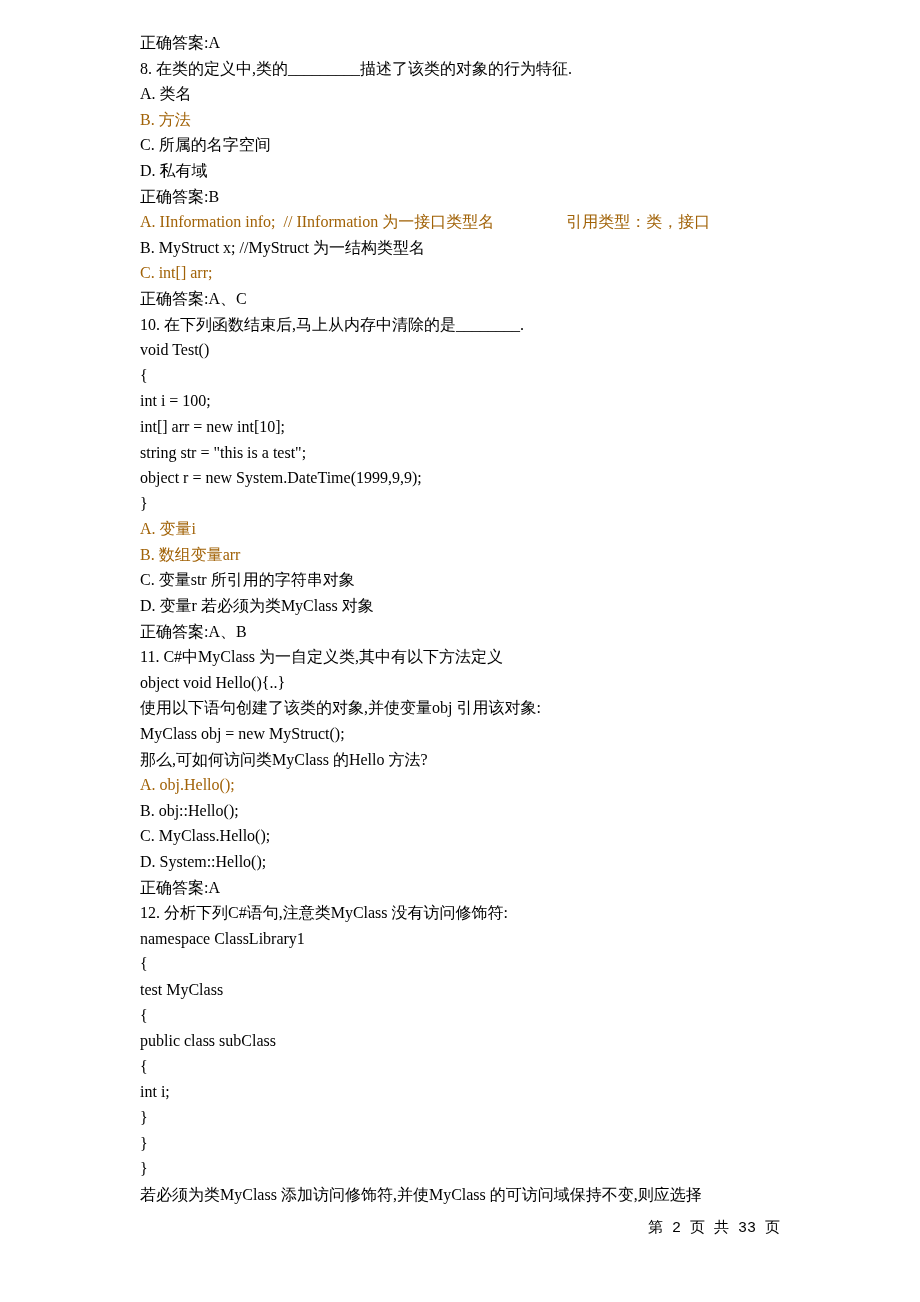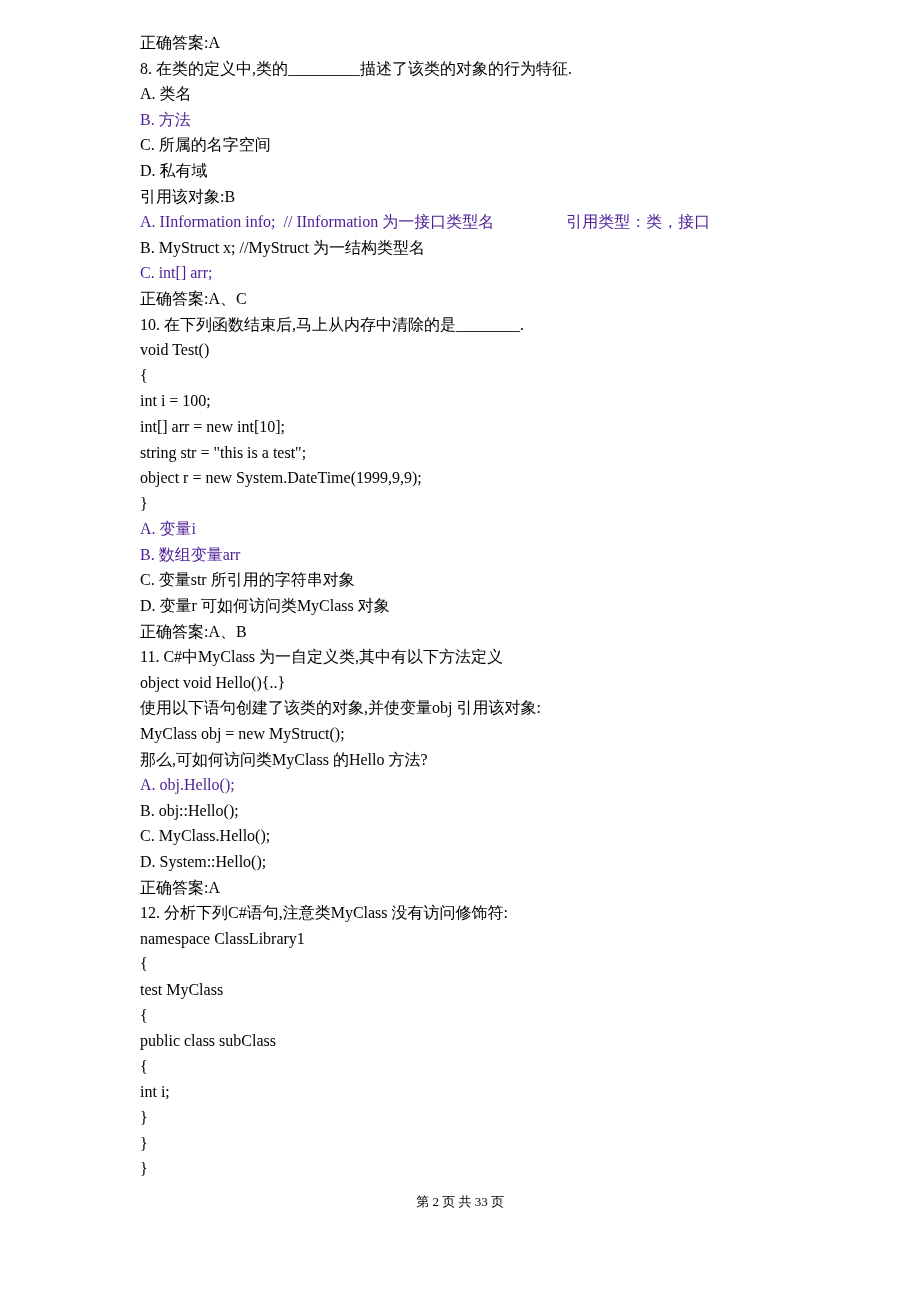--- a/index.html
+++ b/index.html
@@ -14,57 +14,57 @@
   .page {
     width: 780px;
     margin: 0 auto;
     padding: 30px 70px 20px 70px;
     box-sizing: border-box;
   }
   .line {
     white-space: pre-wrap;
   }
   .red {
-    color: #4c1d95;
+    color: #a16207;
   }
   .footer {
-    text-align: center;
-    font-family: Liberation Serif, serif;
-    font-size: 13px;
+    text-align: right;
+    font-family: Liberation Mono, monospace;
+    font-size: 15px;
     margin-top: 10px;
   }
 </style>
 </head>
 <body>
 
 <div class="page">
   <div id="content">
       <div class="line">正确答案:A</div>
       <div class="line">8. 在类的定义中,类的_________描述了该类的对象的行为特征.</div>
       <div class="line">A. 类名</div>
       <div class="line red">B. 方法</div>
       <div class="line">C. 所属的名字空间</div>
       <div class="line">D. 私有域</div>
-      <div class="line">引用该对象:B</div>
+      <div class="line">正确答案:B</div>
       <div class="line red">A. IInformation info;  // IInformation 为一接口类型名                  引用类型：类，接口</div>
       <div class="line">B. MyStruct x; //MyStruct 为一结构类型名</div>
       <div class="line red">C. int[] arr;</div>
       <div class="line">正确答案:A、C</div>
       <div class="line">10. 在下列函数结束后,马上从内存中清除的是________.</div>
       <div class="line">void Test()</div>
       <div class="line">{</div>
       <div class="line">int i = 100;</div>
       <div class="line">int[] arr = new int[10];</div>
       <div class="line">string str = "this is a test";</div>
       <div class="line">object r = new System.DateTime(1999,9,9);</div>
       <div class="line">}</div>
       <div class="line red">A. 变量i</div>
       <div class="line red">B. 数组变量arr</div>
       <div class="line">C. 变量str 所引用的字符串对象</div>
-      <div class="line">D. 变量r 可如何访问类MyClass 对象</div>
+      <div class="line">D. 变量r 若必须为类MyClass 对象</div>
       <div class="line">正确答案:A、B</div>
       <div class="line">11. C#中MyClass 为一自定义类,其中有以下方法定义</div>
       <div class="line">object void Hello(){..}</div>
       <div class="line">使用以下语句创建了该类的对象,并使变量obj 引用该对象:</div>
       <div class="line">MyClass obj = new MyStruct();</div>
       <div class="line">那么,可如何访问类MyClass 的Hello 方法?</div>
       <div class="line red">A. obj.Hello();</div>
       <div class="line">B. obj::Hello();</div>
       <div class="line">C. MyClass.Hello();</div>
       <div class="line">D. System::Hello();</div>
@@ -73,15 +73,16 @@
       <div class="line">namespace ClassLibrary1</div>
       <div class="line">{</div>
       <div class="line">test MyClass</div>
       <div class="line">{</div>
       <div class="line">public class subClass</div>
       <div class="line">{</div>
       <div class="line">int i;</div>
       <div class="line">}</div>
       <div class="line">}</div>
       <div class="line">}</div>
+      <div class="line">若必须为类MyClass 添加访问修饰符,并使MyClass 的可访问域保持不变,则应选择</div>
     </div>
   <div class="footer">第 2 页 共 33 页</div>
 </div>
 
 </body></html>

